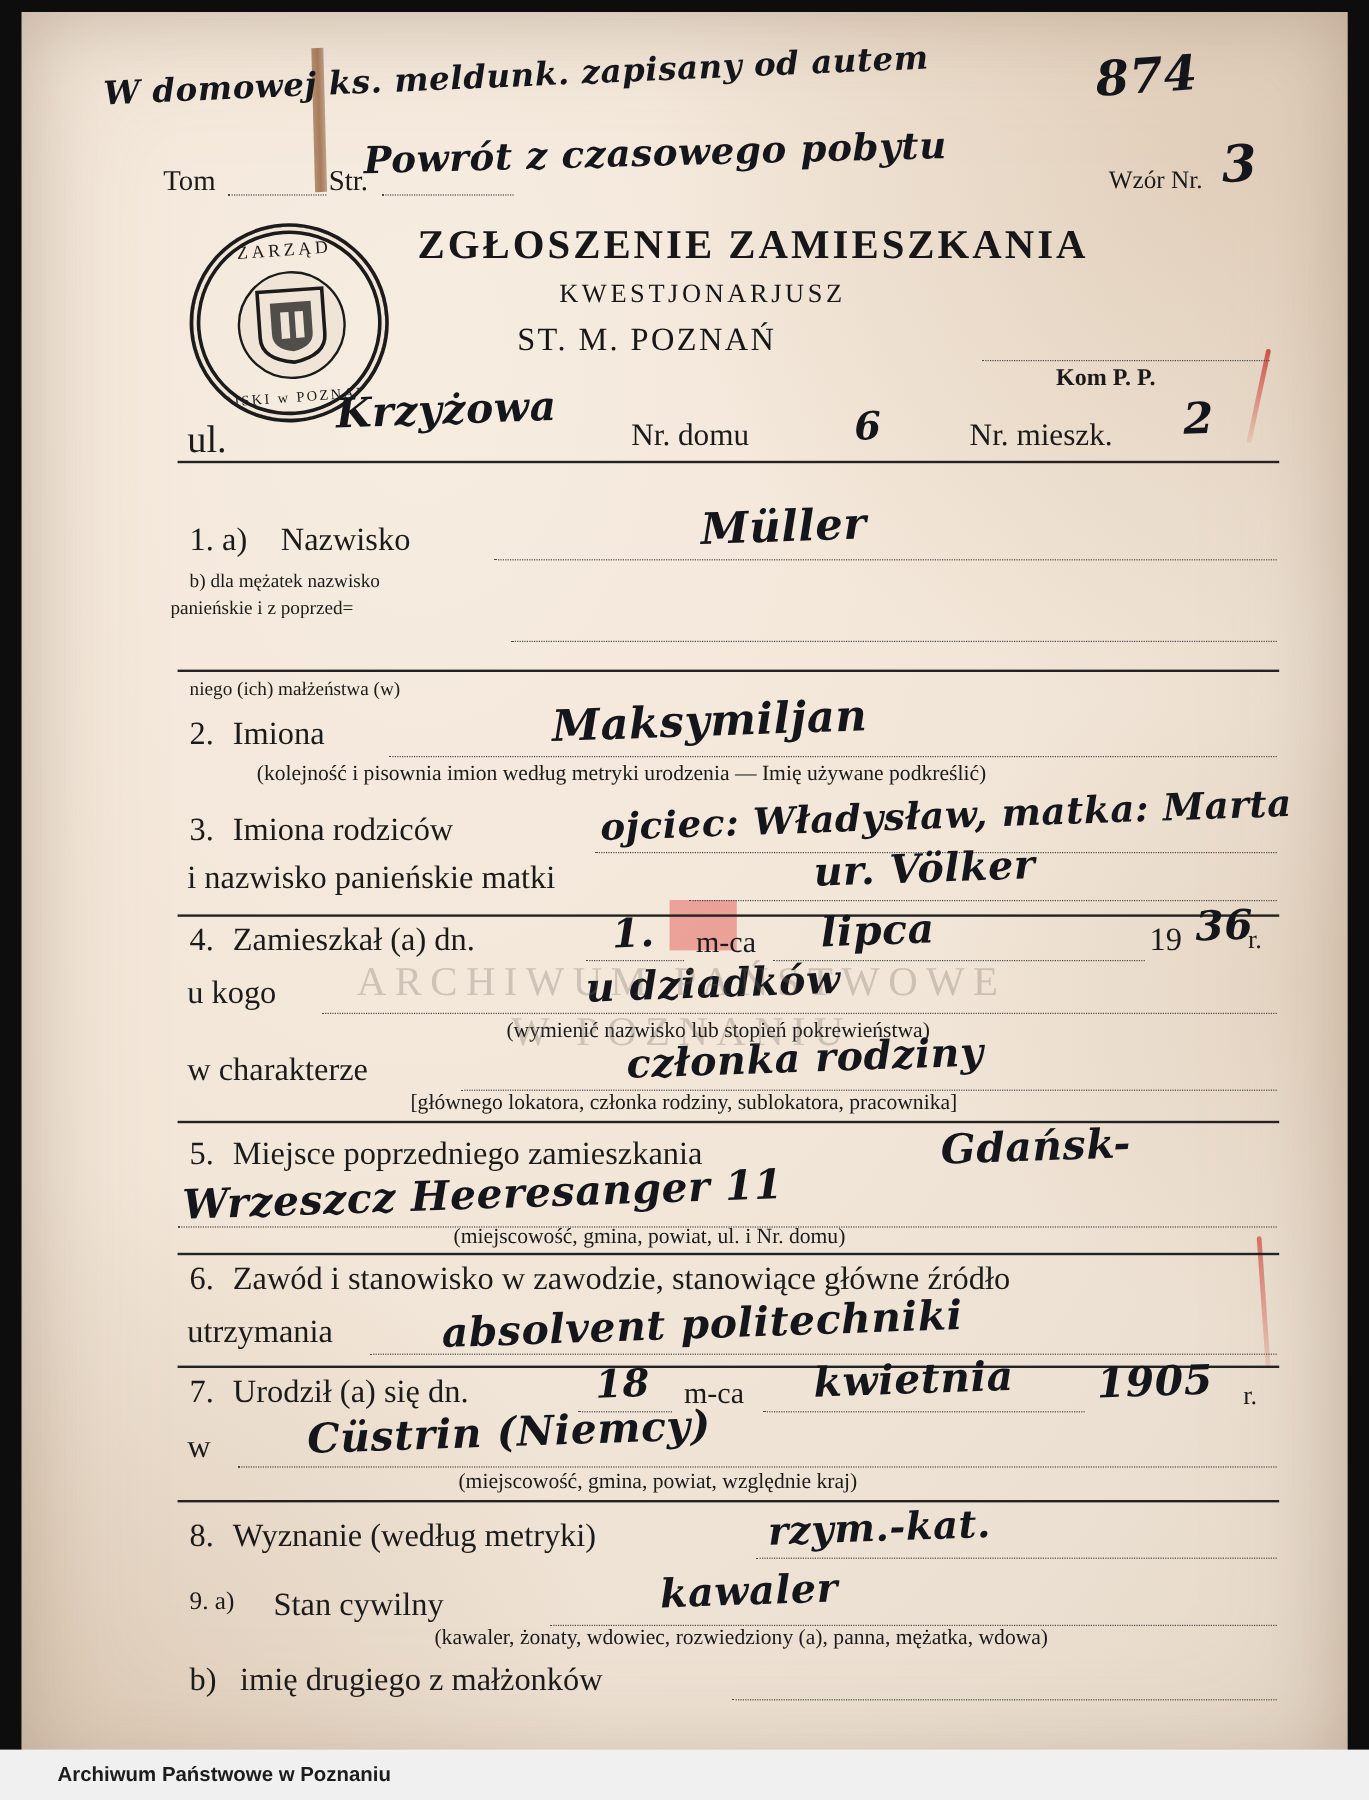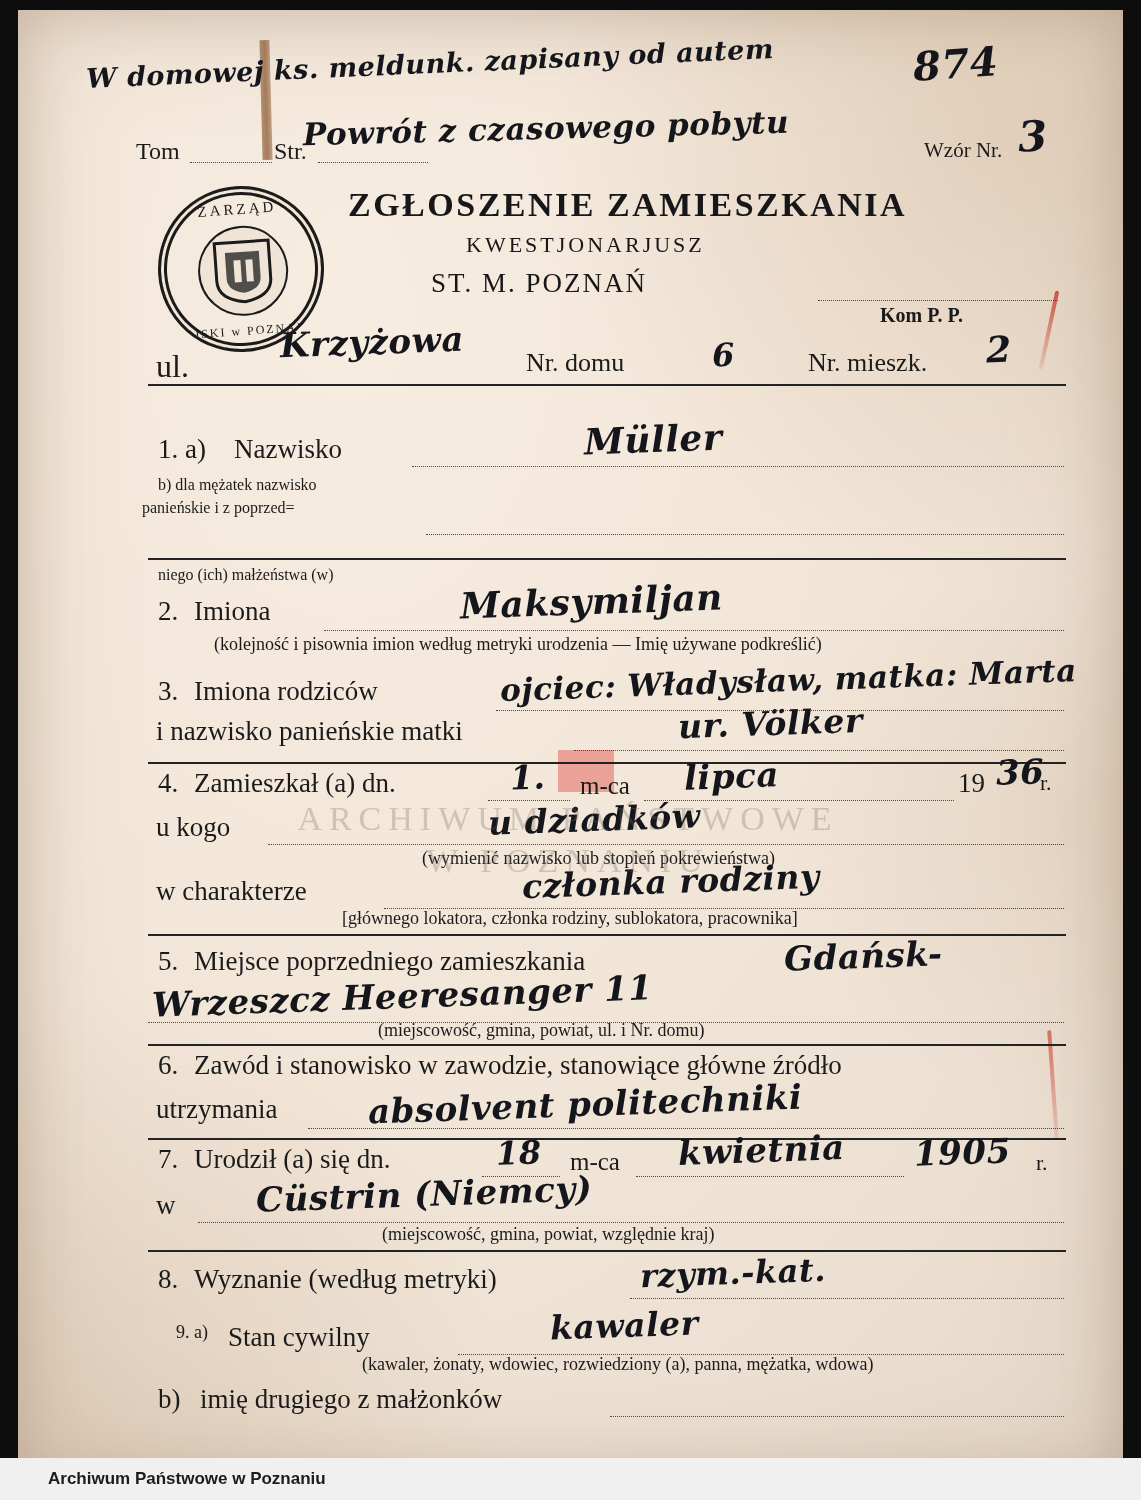--- a/index.html
+++ b/index.html
@@ -327,21 +327,21 @@
     <div class="rule-thin" style="left:180px; top:1212px; width:866px;"></div>
     <div class="hand" style="left:238px; top:1164px; font-size:34px;">Cüstrin (Niemcy)</div>
     <div class="print" style="left:364px; top:1214px; font-size:18px;">(miejscowość, gmina, powiat, względnie kraj)</div>
     <div class="rule-heavy" style="left:130px; top:1240px; width:918px;"></div>
 
     <div class="print" style="left:140px; top:1254px; font-size:27px;">8.</div>
     <div class="print" style="left:176px; top:1254px; font-size:27px;">Wyznanie (według metryki)</div>
     <div class="rule-thin" style="left:612px; top:1288px; width:434px;"></div>
     <div class="hand" style="left:622px; top:1244px; font-size:32px;">rzym.-kat.</div>
 
-    <div class="print" style="left:158px; top:1312px; font-size:18px;">9. a)</div>
+    <div class="print" style="left:140px; top:1312px; font-size:21px;">9. a)</div>
     <div class="print" style="left:210px; top:1312px; font-size:27px;">Stan cywilny</div>
     <div class="rule-thin" style="left:440px; top:1344px; width:606px;"></div>
     <div class="hand" style="left:532px; top:1296px; font-size:33px;">kawaler</div>
     <div class="print" style="left:344px; top:1344px; font-size:18px;">(kawaler, żonaty, wdowiec, rozwiedziony (a), panna, mężatka, wdowa)</div>
 
     <div class="print" style="left:140px; top:1374px; font-size:27px;">b)</div>
     <div class="print" style="left:182px; top:1374px; font-size:27px;">imię drugiego z małżonków</div>
     <div class="rule-thin" style="left:592px; top:1406px; width:454px;"></div>
 
     <div class="watermark">

